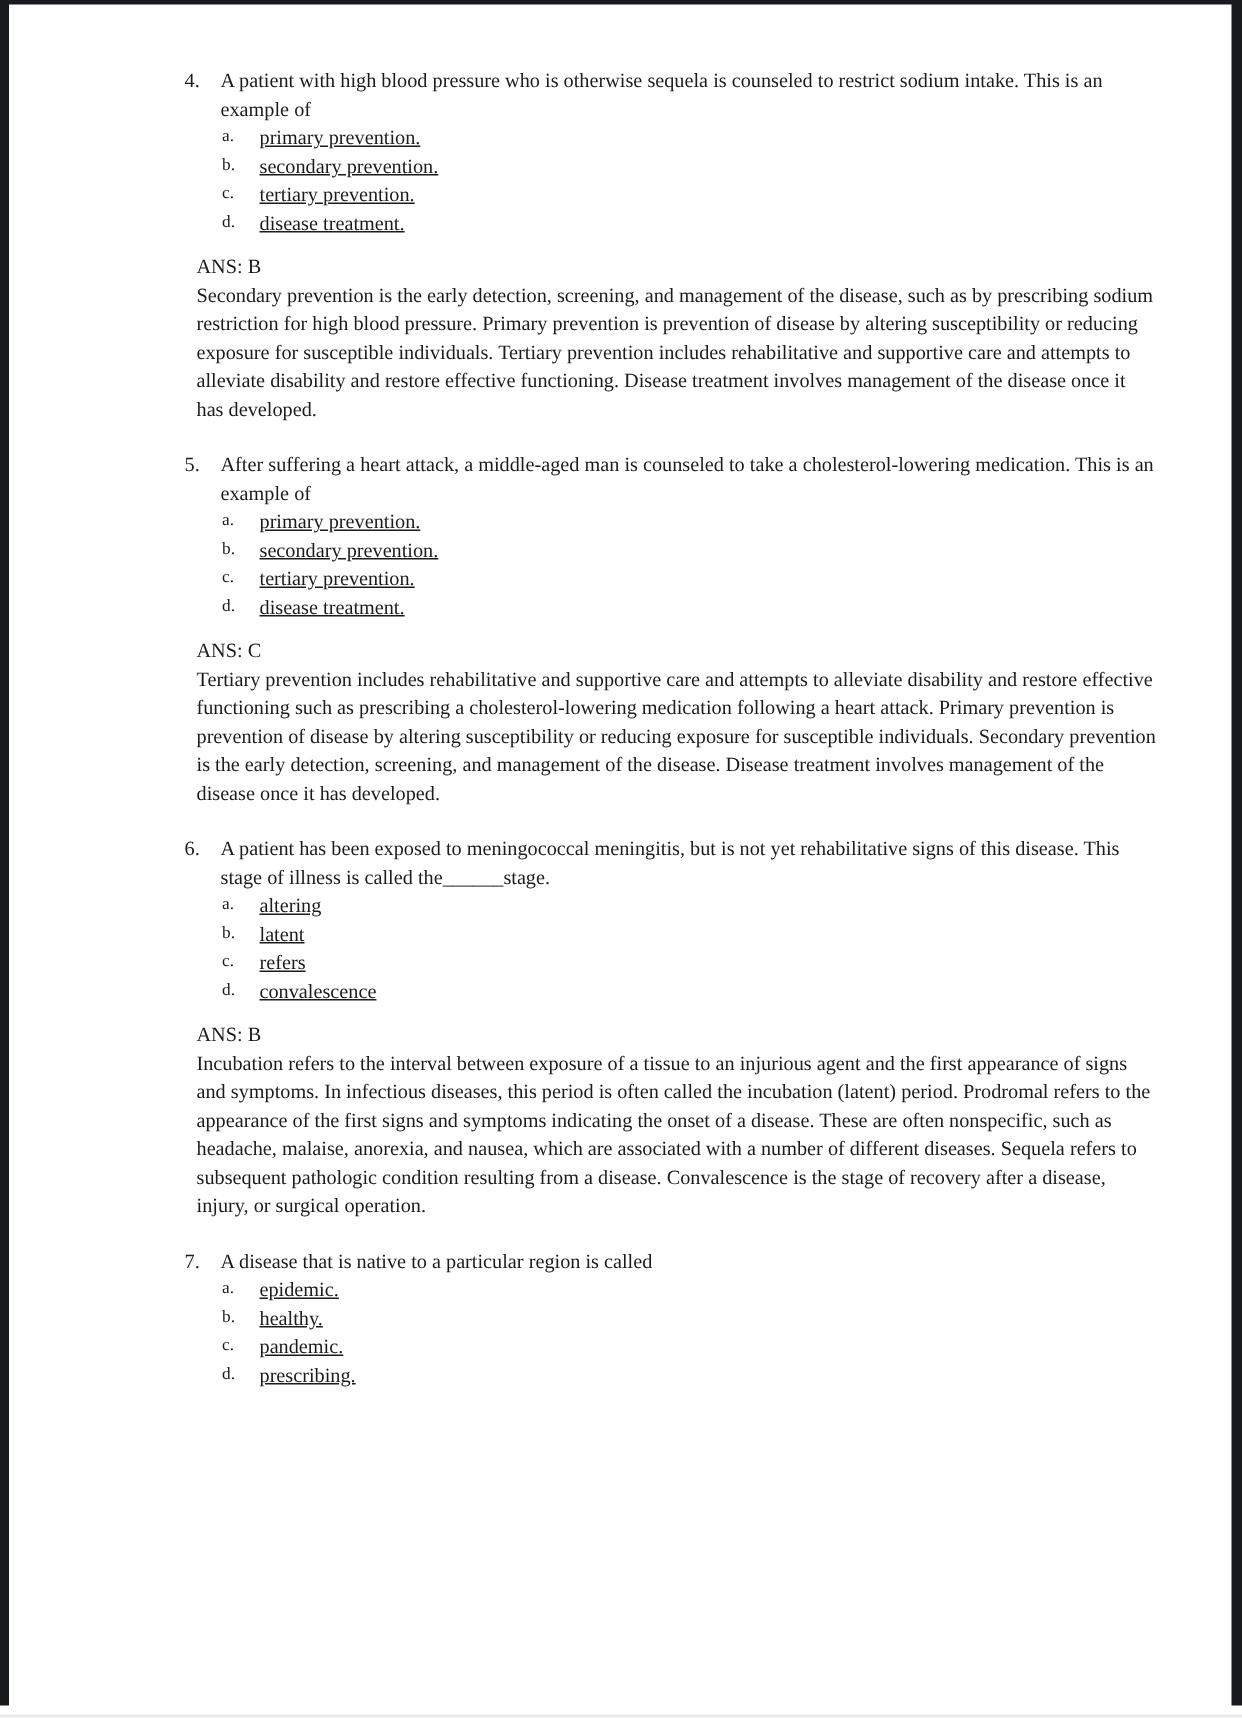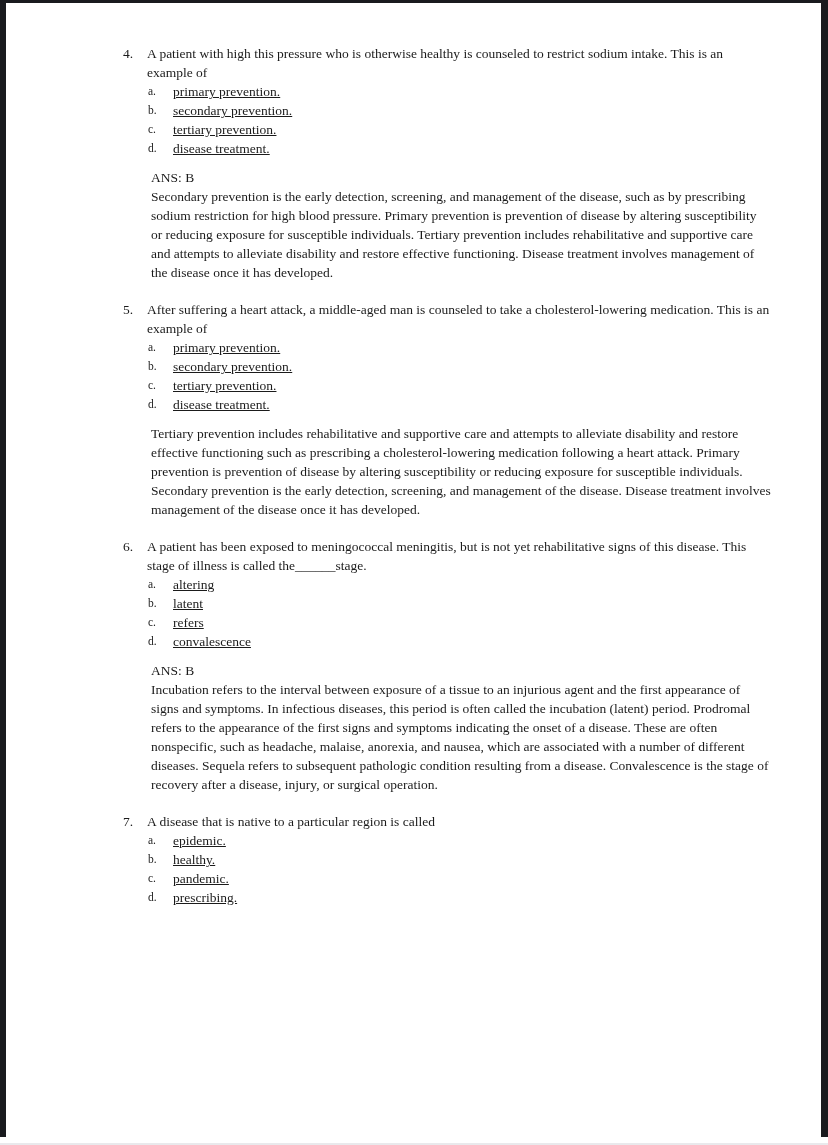--- a/index.html
+++ b/index.html
@@ -44,39 +44,39 @@
   .options { padding-left: 25px; }
   .opt { display: flex; }
   .opt-letter {
     flex: 0 0 25px;
     width: 25px;
     font-size: 11.5px;
   }
   .opt-text { flex: 1; text-decoration: underline; }
   .answer {
     margin-top: 10px;
-    margin-left: 28px;
+    margin-left: 8px;
   }
   .ans-label { white-space: pre; }
   .rationale { }
 </style>
 </head>
 <body>
 
 <div class="bar bar-top"></div>
 <div class="bar bar-left"></div>
 <div class="bar bar-right"></div>
 <div class="bar bar-bottom"></div>
 
 <div class="content">
 
   <section class="question">
     <div class="q-row">
       <span class="q-num">4.</span>
-      <div class="q-text">A patient with high this pressure who is otherwise healthy is counseled to restrict sodium intake. This is an example of</div>
+      <div class="q-text">A patient with high blood pressure who is otherwise sequela is counseled to restrict sodium intake. This is an example of</div>
     </div>
     <div class="options">
       <div class="opt">
         <span class="opt-letter">a.</span>
         <span class="opt-text">primary prevention.</span>
       </div>
       <div class="opt">
         <span class="opt-letter">b.</span>
         <span class="opt-text">secondary prevention.</span>
       </div>
@@ -112,20 +112,21 @@
       <div class="opt">
         <span class="opt-letter">c.</span>
         <span class="opt-text">tertiary prevention.</span>
       </div>
       <div class="opt">
         <span class="opt-letter">d.</span>
         <span class="opt-text">disease treatment.</span>
       </div>
     </div>
     <div class="answer">
+      <div class="ans-label">ANS: C</div>
       <div class="rationale">Tertiary prevention includes rehabilitative and supportive care and attempts to alleviate disability and restore effective functioning such as prescribing a cholesterol-lowering medication following a heart attack. Primary prevention is prevention of disease by altering susceptibility or reducing exposure for susceptible individuals. Secondary prevention is the early detection, screening, and management of the disease. Disease treatment involves management of the disease once it has developed.</div>
     </div>
   </section>
 
   <section class="question">
     <div class="q-row">
       <span class="q-num">6.</span>
       <div class="q-text">A patient has been exposed to meningococcal meningitis, but is not yet rehabilitative signs of this disease. This stage of illness is called the______stage.</div>
     </div>
     <div class="options">

